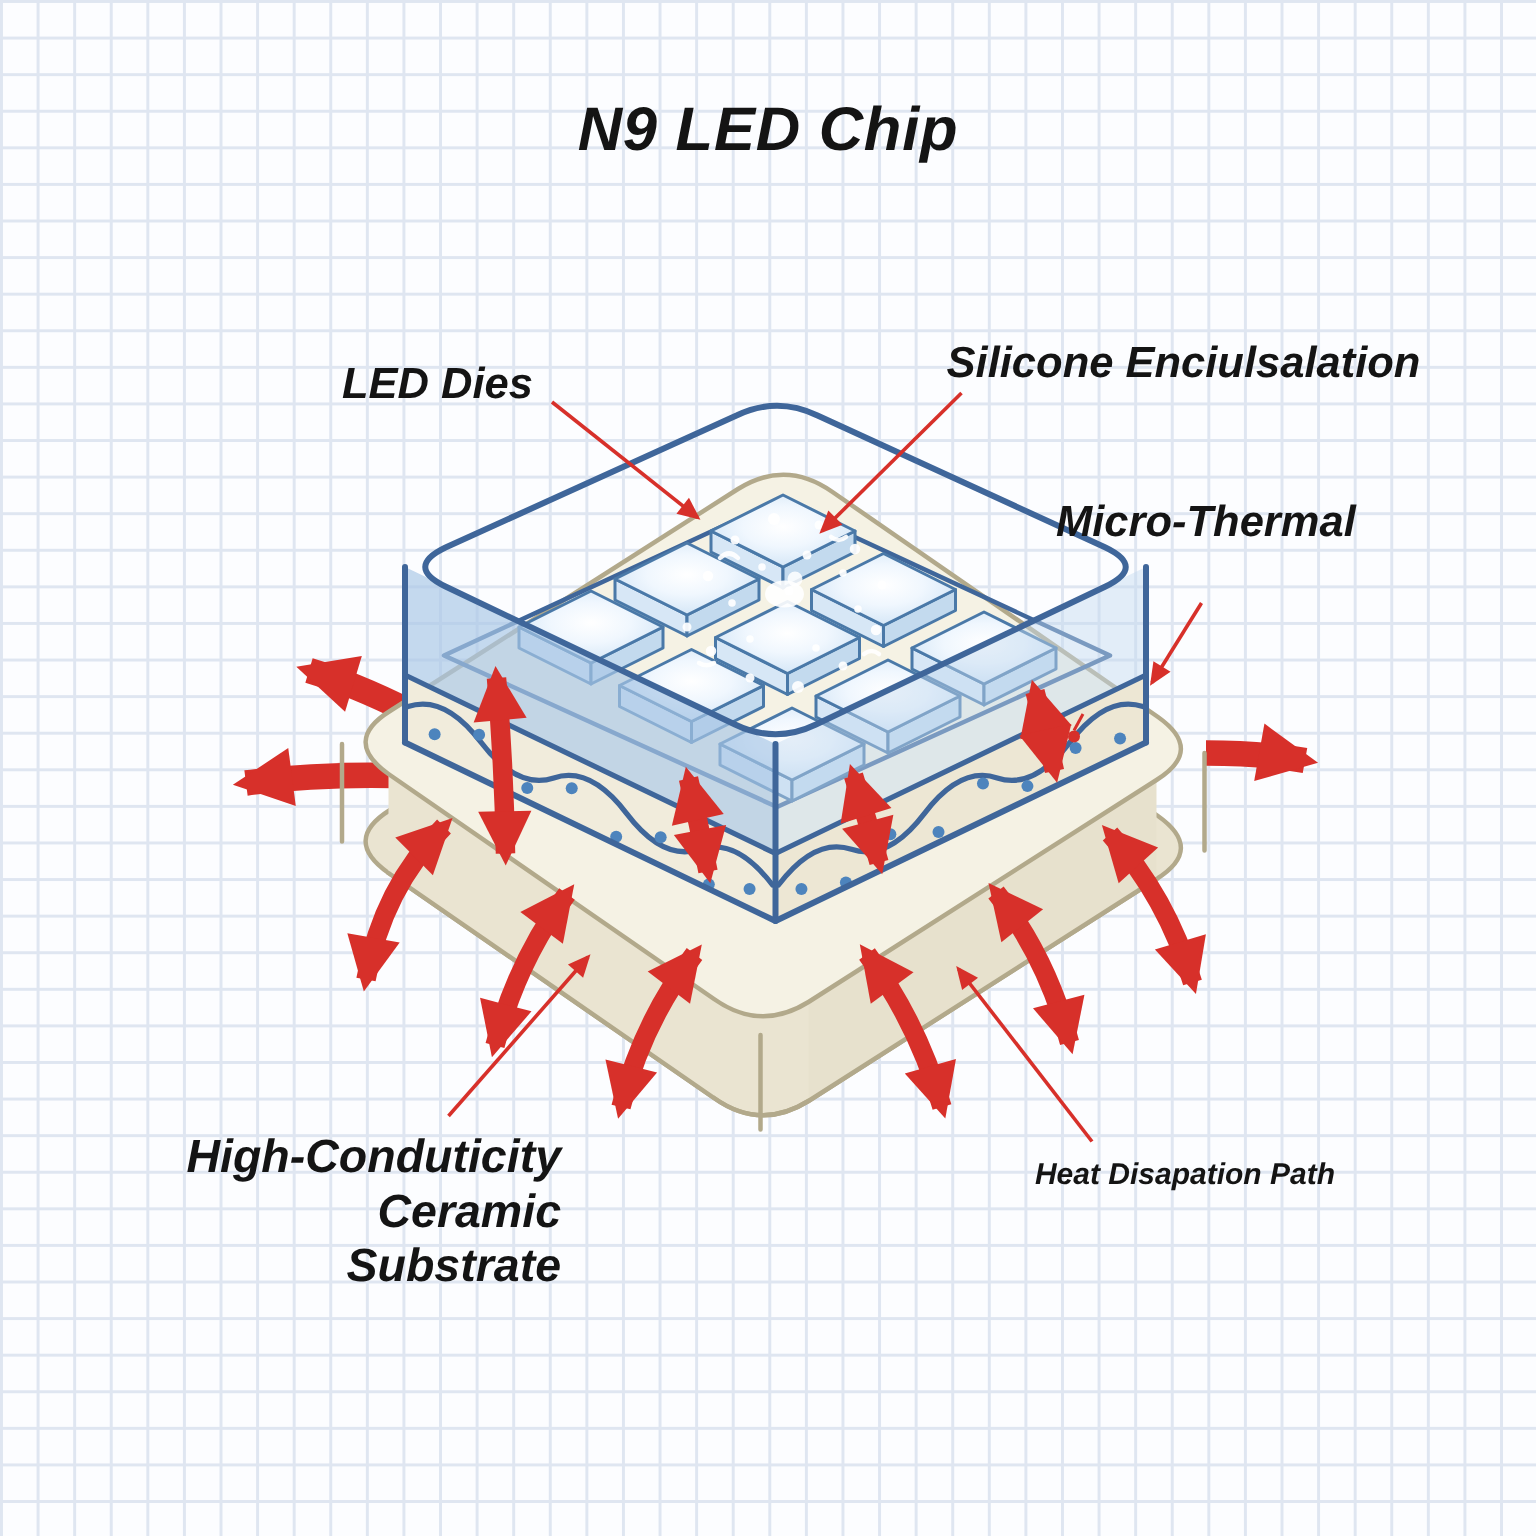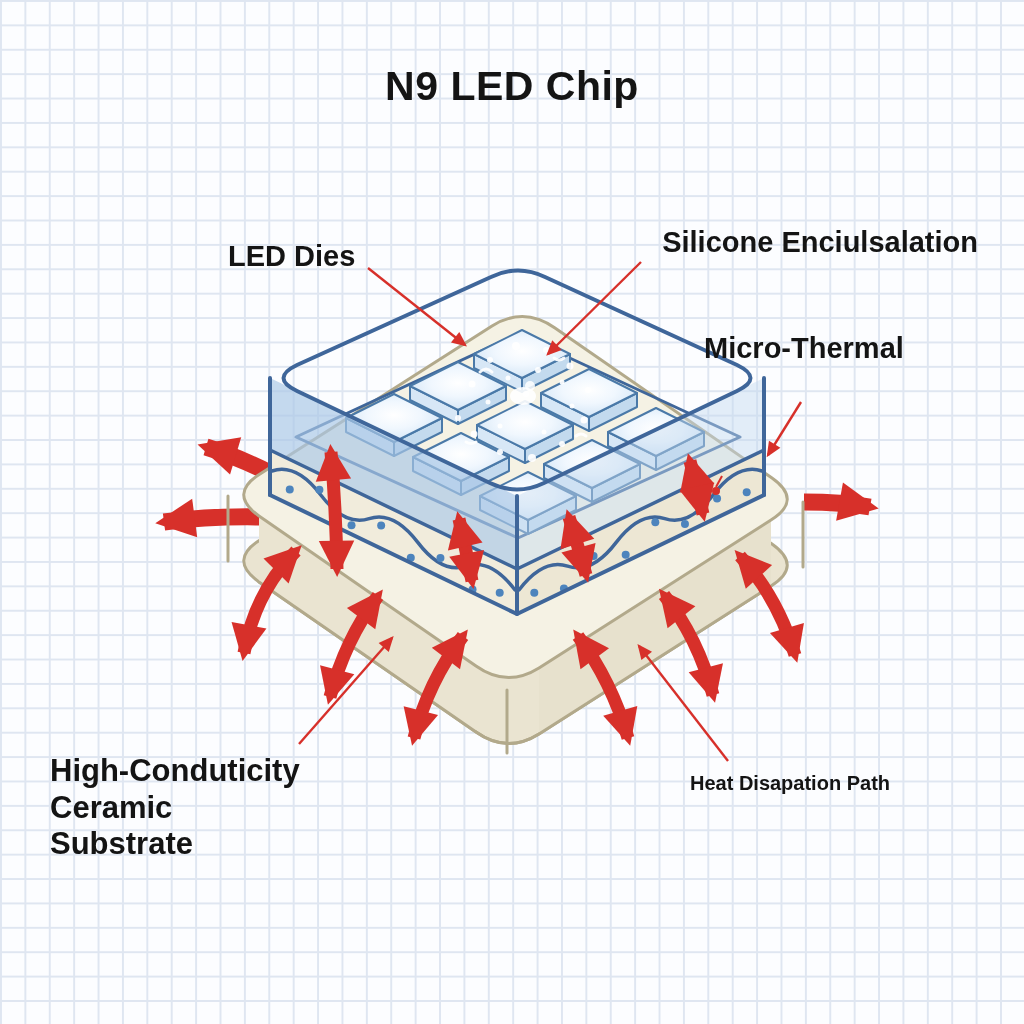--- a/index.html
+++ b/index.html
@@ -5,28 +5,29 @@
   html,body{margin:0;padding:0;background:#ffffff;}
   .canvas{
     position:relative;width:1024px;height:1024px;overflow:hidden;
     background-color:var(--background,#fcfdff);
     background-image:
       linear-gradient(to bottom, var(--grid-line,#dfe6f1) 2px, transparent 2px),
       linear-gradient(to right,  var(--grid-line,#dfe6f1) 2px, transparent 2px);
     background-size:24.4px 24.4px;
     font-family:"Liberation Sans", sans-serif;
     color:var(--label-text,#141414);
+    font-style:italic;
   }
   svg.diagram{position:absolute;left:0;top:0;}
   .lbl{position:absolute;font-weight:600;font-size:29px;line-height:1.3;}
   .lbl-title{left:0;top:60px;width:1024px;text-align:center;font-size:41px;font-weight:700;letter-spacing:.5px;}
   .lbl-led{left:228px;top:238px;white-space:nowrap;}
-  .lbl-sil{left:600px;top:224px;width:378px;text-align:right;white-space:nowrap;}
+  .lbl-sil{left:600px;top:224px;width:378px;text-align:center;white-space:nowrap;}
   .lbl-mic{left:704px;top:328px;width:238px;text-align:left;line-height:1.38;}
-  .lbl-sub{left:50px;top:753px;width:304px;text-align:left;font-size:31px;font-weight:700;line-height:1.18;}
+  .lbl-sub{left:50px;top:753px;width:304px;text-align:right;font-size:31px;font-weight:700;line-height:1.18;padding-left:20px;}
   .lbl-heat{left:604px;top:770px;width:372px;text-align:center;font-size:20px;font-weight:700;white-space:nowrap;}
   
   .outl{stroke:var(--chip-outline-blue,#3f669a);fill:none;stroke-linecap:round;stroke-linejoin:round;}
   .red-s{stroke:var(--heat-arrow-red,#d7302a);fill:none;}
   .red-f{fill:var(--heat-arrow-red,#d7302a);stroke:none;}
   .tan-s{stroke:var(--substrate-edge-tan,#b2a98b);stroke-linejoin:round;stroke-linecap:round;}
 </style>
 </head>
 <body>
 

